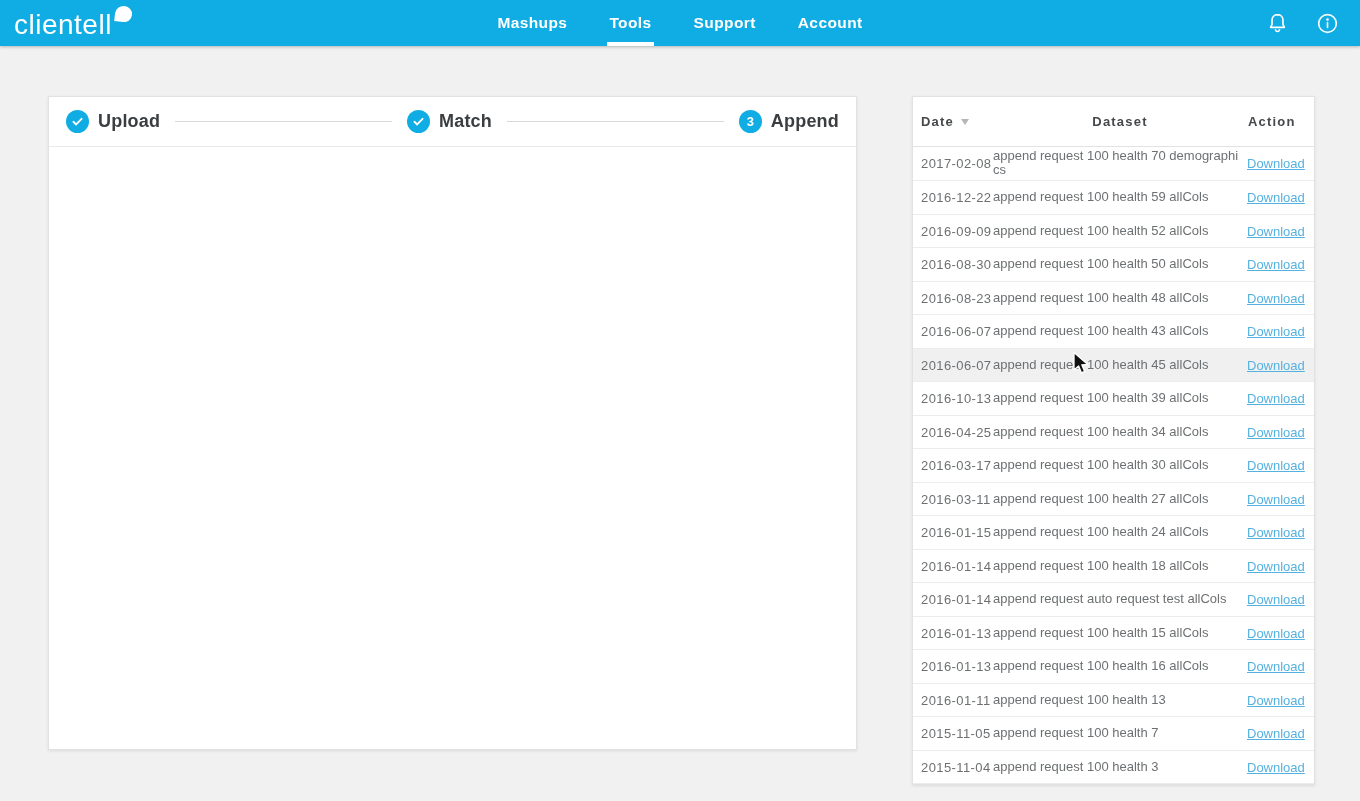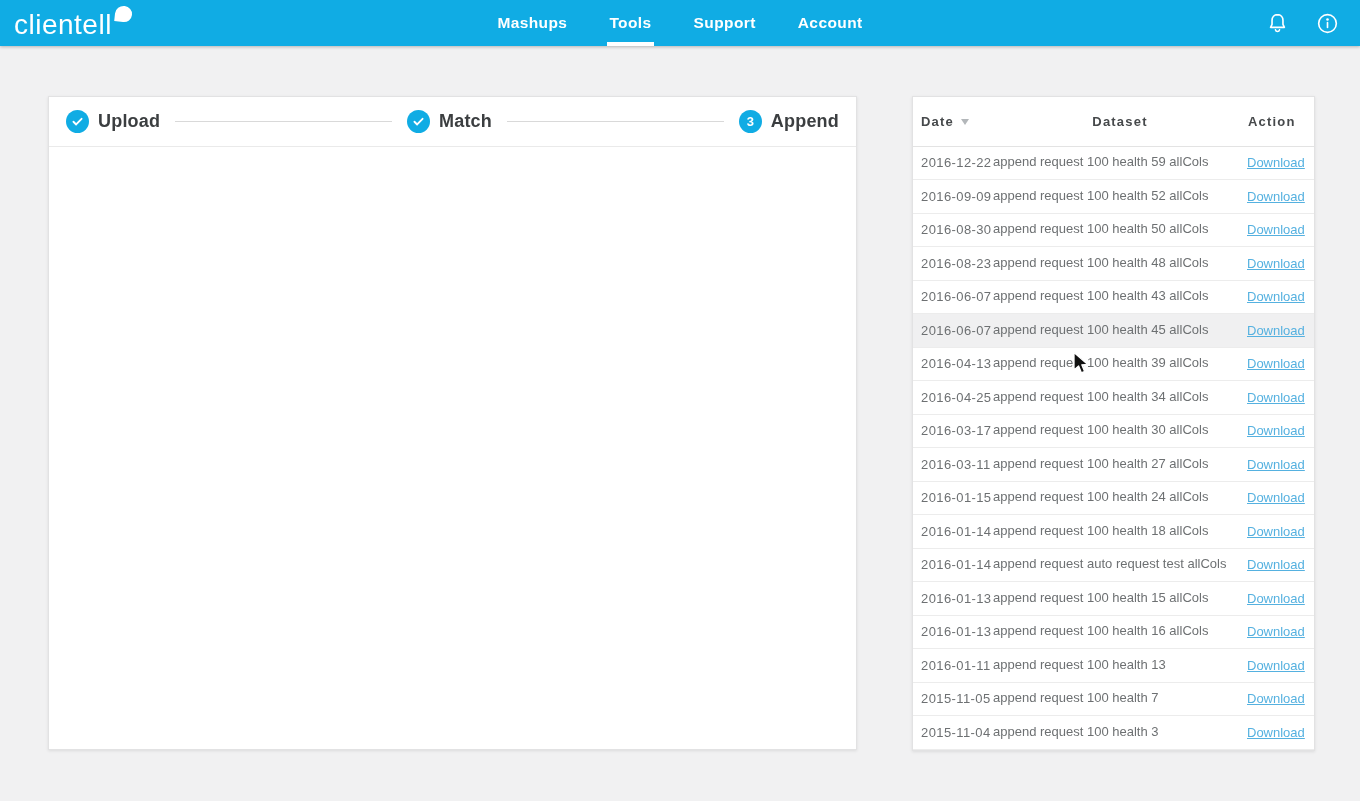--- a/index.html
+++ b/index.html
@@ -165,20 +165,25 @@
       <tr>
         <th class="col-date">
           <span>Date</span><span class="sort-caret"></span>
         </th>
         <th class="col-dataset">Dataset</th>
         <th class="col-action">Action</th>
       </tr>
     </thead>
     <tbody>
         <tr>
+          <td class="cell-date">2017-02-08</td>
+          <td class="cell-dataset">append request 100 health 70 demographics</td>
+          <td class="cell-action"><a class="download-link">Download</a></td>
+        </tr>
+        <tr>
           <td class="cell-date">2016-12-22</td>
           <td class="cell-dataset">append request 100 health 59 allCols</td>
           <td class="cell-action"><a class="download-link">Download</a></td>
         </tr>
         <tr>
           <td class="cell-date">2016-09-09</td>
           <td class="cell-dataset">append request 100 health 52 allCols</td>
           <td class="cell-action"><a class="download-link">Download</a></td>
         </tr>
         <tr>
@@ -195,21 +200,21 @@
           <td class="cell-date">2016-06-07</td>
           <td class="cell-dataset">append request 100 health 43 allCols</td>
           <td class="cell-action"><a class="download-link">Download</a></td>
         </tr>
         <tr class="hover">
           <td class="cell-date">2016-06-07</td>
           <td class="cell-dataset">append request 100 health 45 allCols</td>
           <td class="cell-action"><a class="download-link">Download</a></td>
         </tr>
         <tr>
-          <td class="cell-date">2016-04-13</td>
+          <td class="cell-date">2016-10-13</td>
           <td class="cell-dataset">append request 100 health 39 allCols</td>
           <td class="cell-action"><a class="download-link">Download</a></td>
         </tr>
         <tr>
           <td class="cell-date">2016-04-25</td>
           <td class="cell-dataset">append request 100 health 34 allCols</td>
           <td class="cell-action"><a class="download-link">Download</a></td>
         </tr>
         <tr>
           <td class="cell-date">2016-03-17</td>

